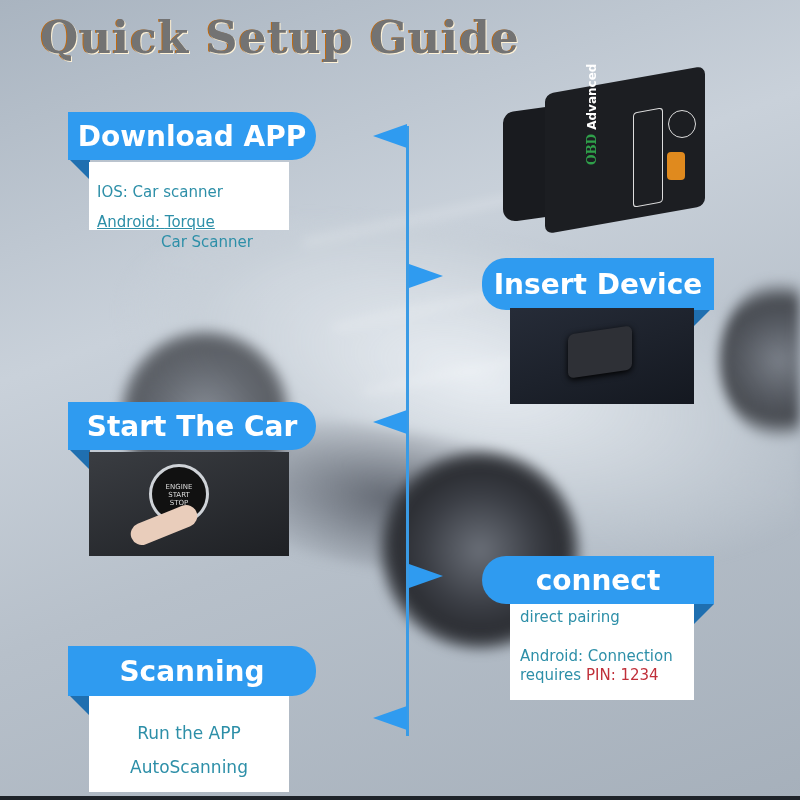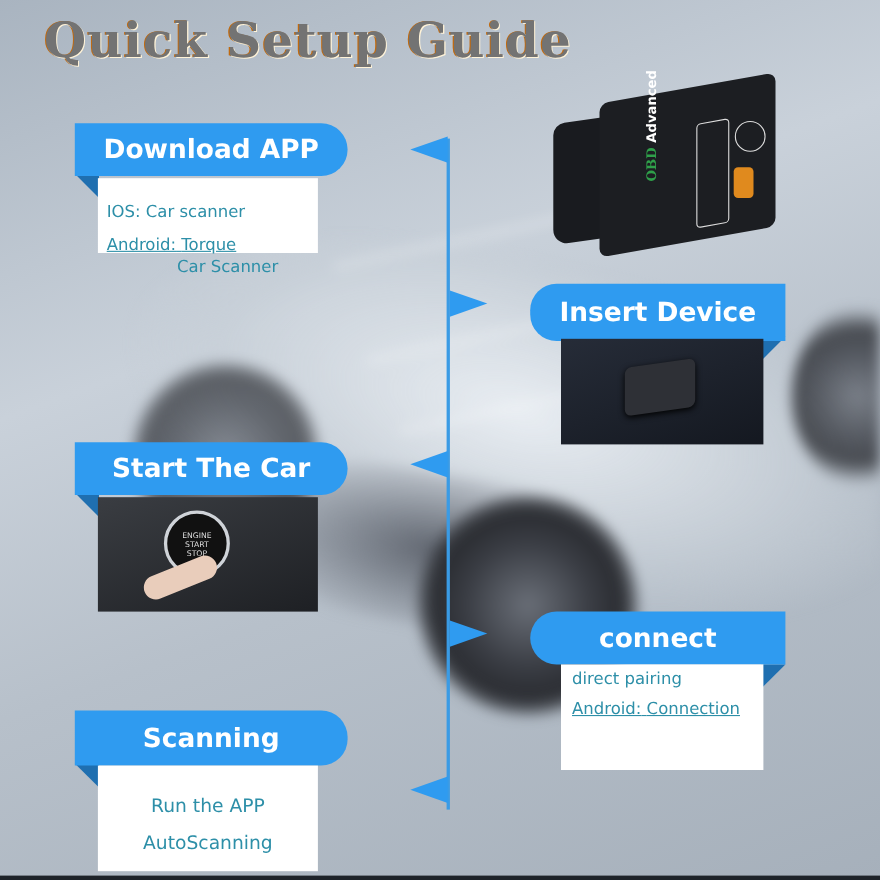--- a/index.html
+++ b/index.html
@@ -47,21 +47,21 @@
     position: absolute; left: 406px; top: 126px; width: 3px; height: 610px; background: #3a9be5;
   }
   .flag { position: absolute; width: 0; height: 0; }
   .flag.left { border-top: 12px solid transparent; border-bottom: 12px solid transparent; border-right: 34px solid #2f9bf0; }
   .flag.right { border-top: 12px solid transparent; border-bottom: 12px solid transparent; border-left: 34px solid #2f9bf0; }
 
   .step { position: absolute; }
   .step .header {
     position: absolute; height: 50px; background: #2f9bf0;
     border-radius: 0 24px 24px 0;
-    color: #fff; font-weight: bold; font-size: 24px;
+    color: #fff; font-weight: bold; font-size: 28px;
     display: flex; align-items: center; justify-content: center;
   }
   .step.right-side .header { border-radius: 24px 0 0 24px; }
   .step .fold { position: absolute; width: 0; height: 0; }
   .step .panel {
     position: absolute; background: #fff; color: #2d8fa8; font-size: 15px; line-height: 20px;
   }
   .step .photo { position: absolute; background: #1d2027; overflow: hidden; }
   .red { color: #c0303a; }
 
@@ -155,21 +155,22 @@
     </div>
     <div style="position:absolute;left:40px;top:62px;width:70px;height:22px;background:#e9cdbb;border-radius:12px;transform:rotate(-22deg);"></div>
   </div>
 </div>
 
 <div class="step right-side" style="left:0;top:0;">
   <div class="fold" style="left:692px;top:604px;border-top:22px solid #1f6fb0;border-right:22px solid transparent;"></div>
   <div class="header" style="left:482px;top:556px;width:232px;height:48px;">connect</div>
   <div class="panel" style="left:510px;top:604px;width:184px;height:96px;padding:4px 10px;line-height:19px;">
     <div><span>direct pairing</span></div>
-    <div style="margin-top:8px;text-decoration:underline;"><span>Android:</span> <span>Connection</span></div>
+    <div style="margin-top:20px;"><span>Android:</span> <span>Connection</span></div>
+    <div><span>requires</span> <span class="red">PIN: 1234</span></div>
   </div>
 </div>
 
 <div class="step" style="left:0;top:0;">
   <div class="fold" style="left:68px;top:694px;border-top:22px solid #1f6fb0;border-left:22px solid transparent;"></div>
   <div class="header" style="left:68px;top:646px;width:248px;height:50px;">Scanning</div>
   <div class="panel" style="left:89px;top:696px;width:200px;height:96px;padding-top:20px;text-align:center;font-size:17px;line-height:34px;">
     <div>Run the APP</div>
     <div>AutoScanning</div>
   </div>

